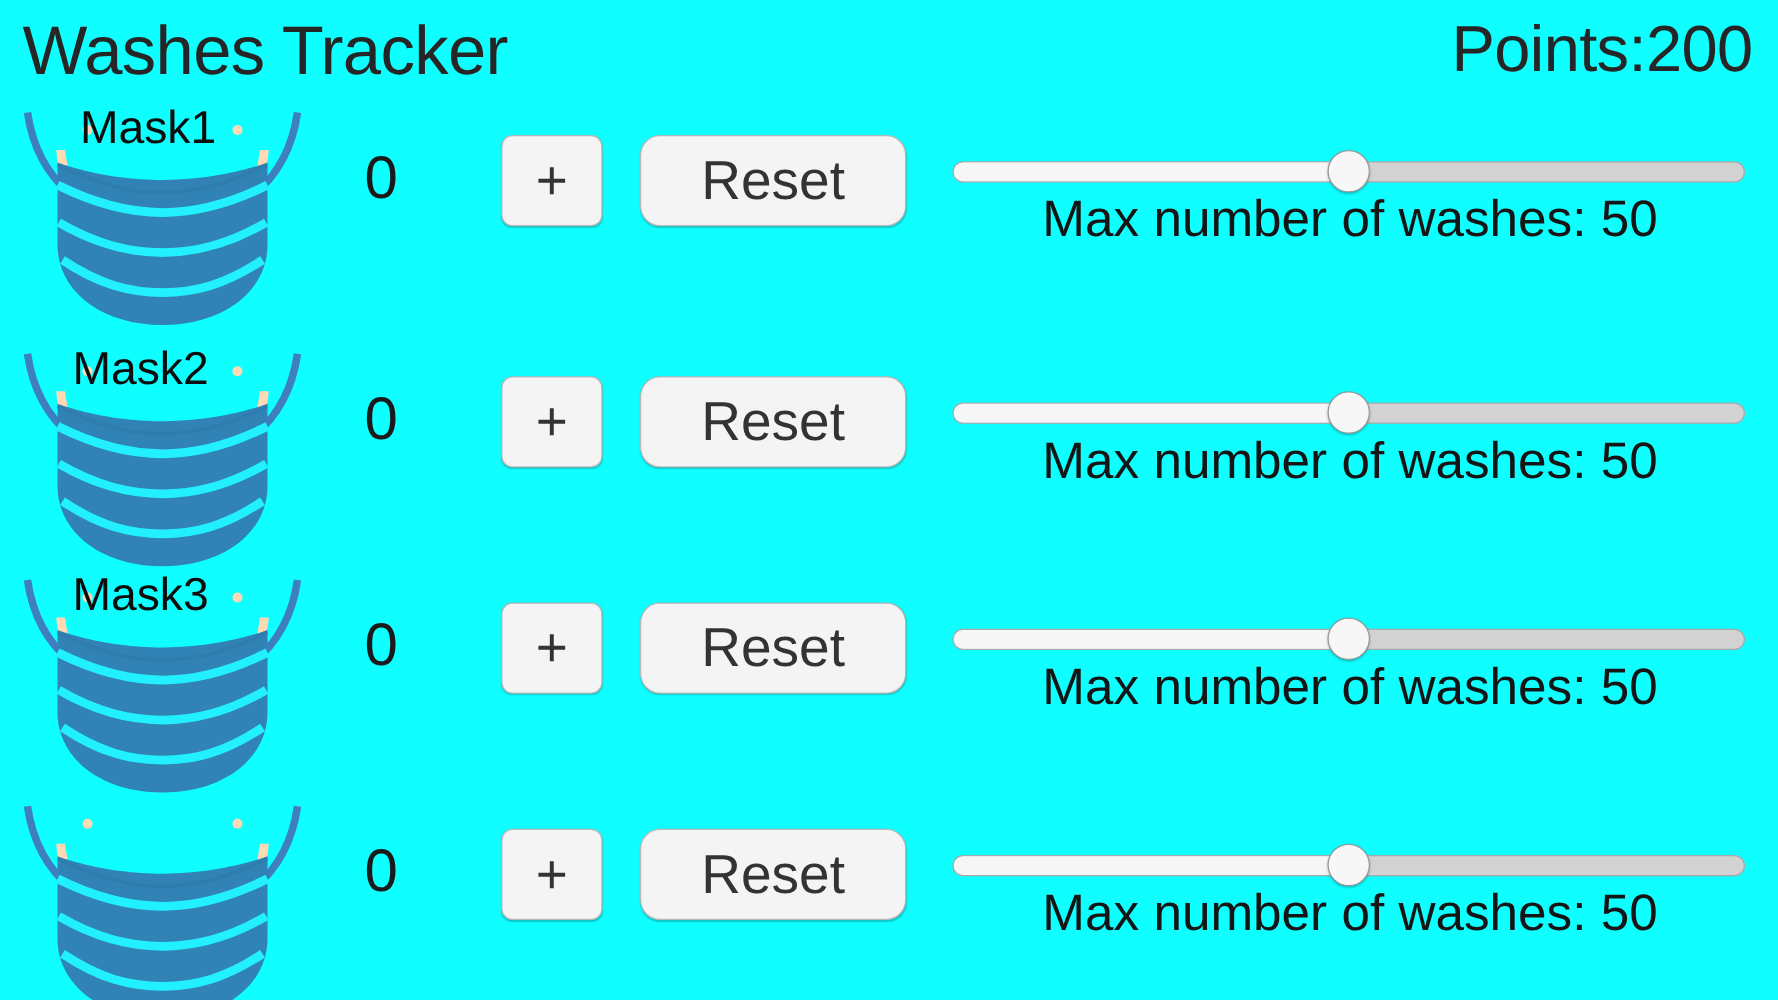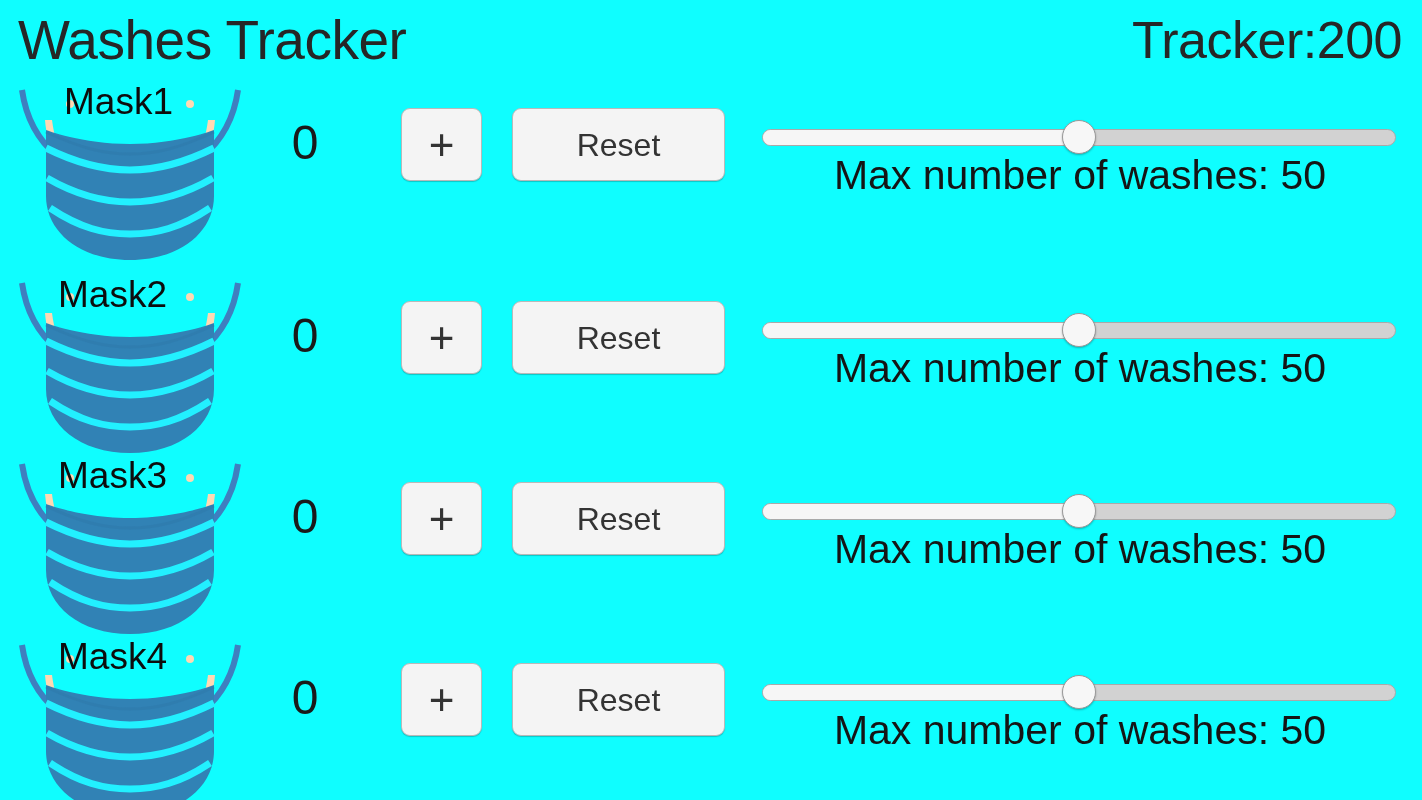--- a/index.html
+++ b/index.html
@@ -112,22 +112,23 @@
     width: 81px;
     height: 73px;
     font-size: 44px;
     line-height: 44px;
   }
   .btn-reset {
     left: 512px;
     top: 24px;
     width: 213px;
     height: 73px;
-    font-size: 32px;
+    font-size: 44px;
     line-height: 44px;
+    border-radius: 16px;
   }
 
   
   .slider-wrap {
     position: absolute;
     left: 760px;
     top: 0px;
     width: 640px;
     height: 178px;
   }
@@ -175,21 +176,21 @@
     line-height: 42px;
     color: #151515;
     white-space: nowrap;
   }
 </style>
 </head>
 <body>
 
 <div id="app-header">
   <div id="page-title">Washes Tracker</div>
-  <div id="points-display"><span class="points-label">Tracker:</span><span class="points-value">200</span></div>
+  <div id="points-display"><span class="points-label">Points:</span><span class="points-value">200</span></div>
 </div>
 
 <div id="rows-container">
     <div class="mask-row" style="top: 84px;">
 
     <div class="mask-icon-wrap">
       <svg width="245" height="178" viewBox="0 0 245 178" xmlns="http://www.w3.org/2000/svg">
 
         <path d="M14 6 C 22 62, 64 96, 122 96 C 180 96, 222 62, 230 6" fill="none" stroke="#3f7fbf" stroke-width="6"></path>
 
@@ -314,21 +315,20 @@
 
         <path d="M38 46 C 38 46, 74 60, 122 60 C 170 60, 206 46, 206 46
                  L 206 112 C 206 148, 172 176, 122 176 C 72 176, 38 148, 38 112 Z" fill="#3182b5"></path>
 
         <path d="M38 64 C 70 80, 96 86, 122 86 C 148 86, 174 80, 206 64" fill="none" stroke="#22f0ff" stroke-width="7"></path>
         <path d="M39 94 C 70 112, 96 118, 122 118 C 148 118, 174 112, 205 94" fill="none" stroke="#22f0ff" stroke-width="7"></path>
         <path d="M42 124 C 72 144, 96 150, 122 150 C 148 150, 172 144, 202 124" fill="none" stroke="#22f0ff" stroke-width="7"></path>
 
         <path d="M38 48 C 72 64, 96 70, 122 70 C 148 70, 172 64, 206 48" fill="none" stroke="#2f79ab" stroke-width="3" opacity="0.6"></path>
       </svg>
-      <div class="mask-label shift-left">Mask4</div>
     </div>
 
     <div class="wash-count">0</div>
 
     <button class="btn btn-increment">+</button>
     <button class="btn btn-reset">Reset</button>
 
     <div class="slider-wrap">
       <div class="slider-track">
         <div class="slider-fill" style="width: 50%;"></div>

